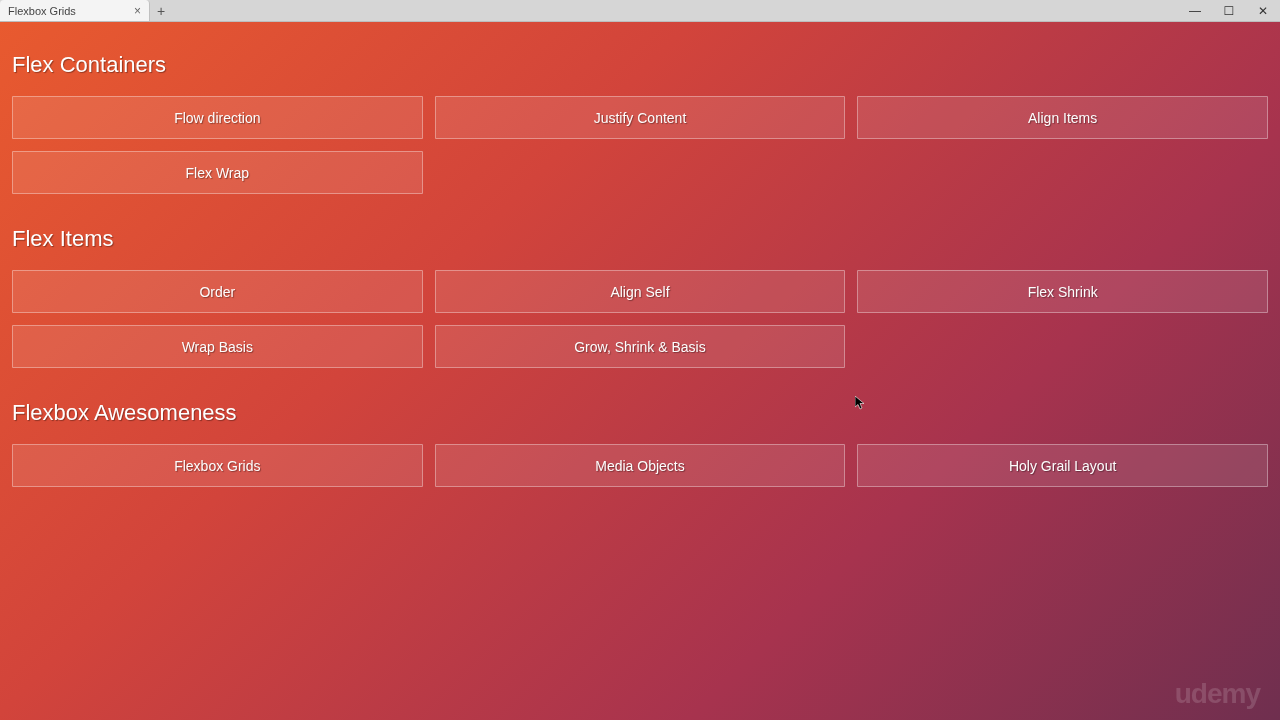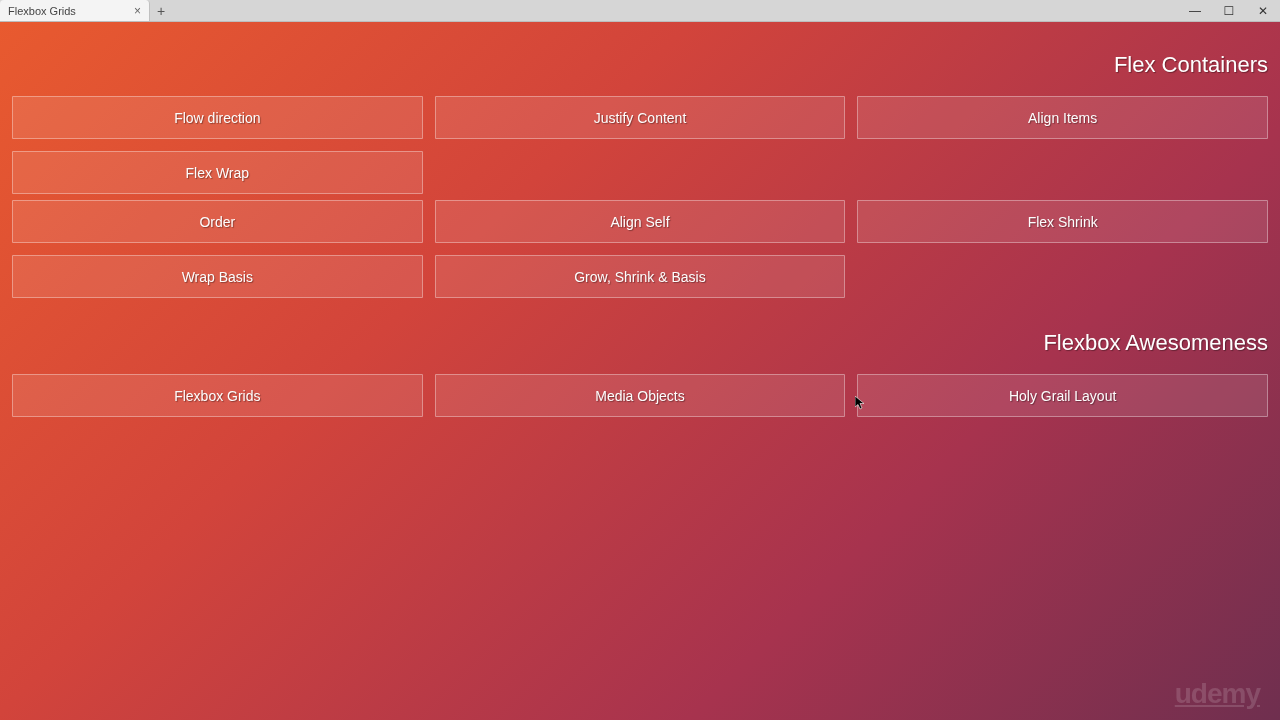--- a/index.html
+++ b/index.html
@@ -57,21 +57,21 @@
 
 .viewport {
   flex: 1;
   background: linear-gradient(135deg, #e85a2f 0%, #d2443b 35%, #a7334e 70%, #6f2f4f 100%);
   padding: 10px 12px 0 12px;
   position: relative;
   color: #fff;
 }
 
 .section-title {
-  text-align: right;
+  text-align: left;
   font-size: 22px;
   font-weight: 500;
   margin: 32px 0 18px 0;
   text-shadow: 1px 1px 1px rgba(0,0,0,0.35);
 }
 .section-title.first { margin-top: 20px; }
 
 .grid {
   display: grid;
   grid-template-columns: repeat(3, 1fr);
@@ -95,21 +95,20 @@
 
 .watermark {
   position: absolute;
   right: 20px;
   bottom: 10px;
   font-size: 28px;
   font-weight: 700;
   letter-spacing: -1px;
   color: rgba(255,255,255,0.15);
   font-family: Arial, sans-serif;
-  text-decoration: underline;
 }
 
 .cursor {
   position: absolute;
   left: 855px;
   top: 374px;
   width: 10px;
   height: 14px;
   pointer-events: none;
 }
@@ -134,20 +133,21 @@
 <div class="viewport">
 
   <h2 class="section-title first">Flex Containers</h2>
   <div class="grid">
     <div class="tile">Flow direction</div>
     <div class="tile">Justify Content</div>
     <div class="tile">Align Items</div>
     <div class="tile">Flex Wrap</div>
   </div>
 
+  <h2 class="section-title">Flex Items</h2>
   <div class="grid">
     <div class="tile">Order</div>
     <div class="tile">Align Self</div>
     <div class="tile">Flex Shrink</div>
     <div class="tile">Wrap Basis</div>
     <div class="tile">Grow, Shrink &amp; Basis</div>
   </div>
 
   <h2 class="section-title">Flexbox Awesomeness</h2>
   <div class="grid">

